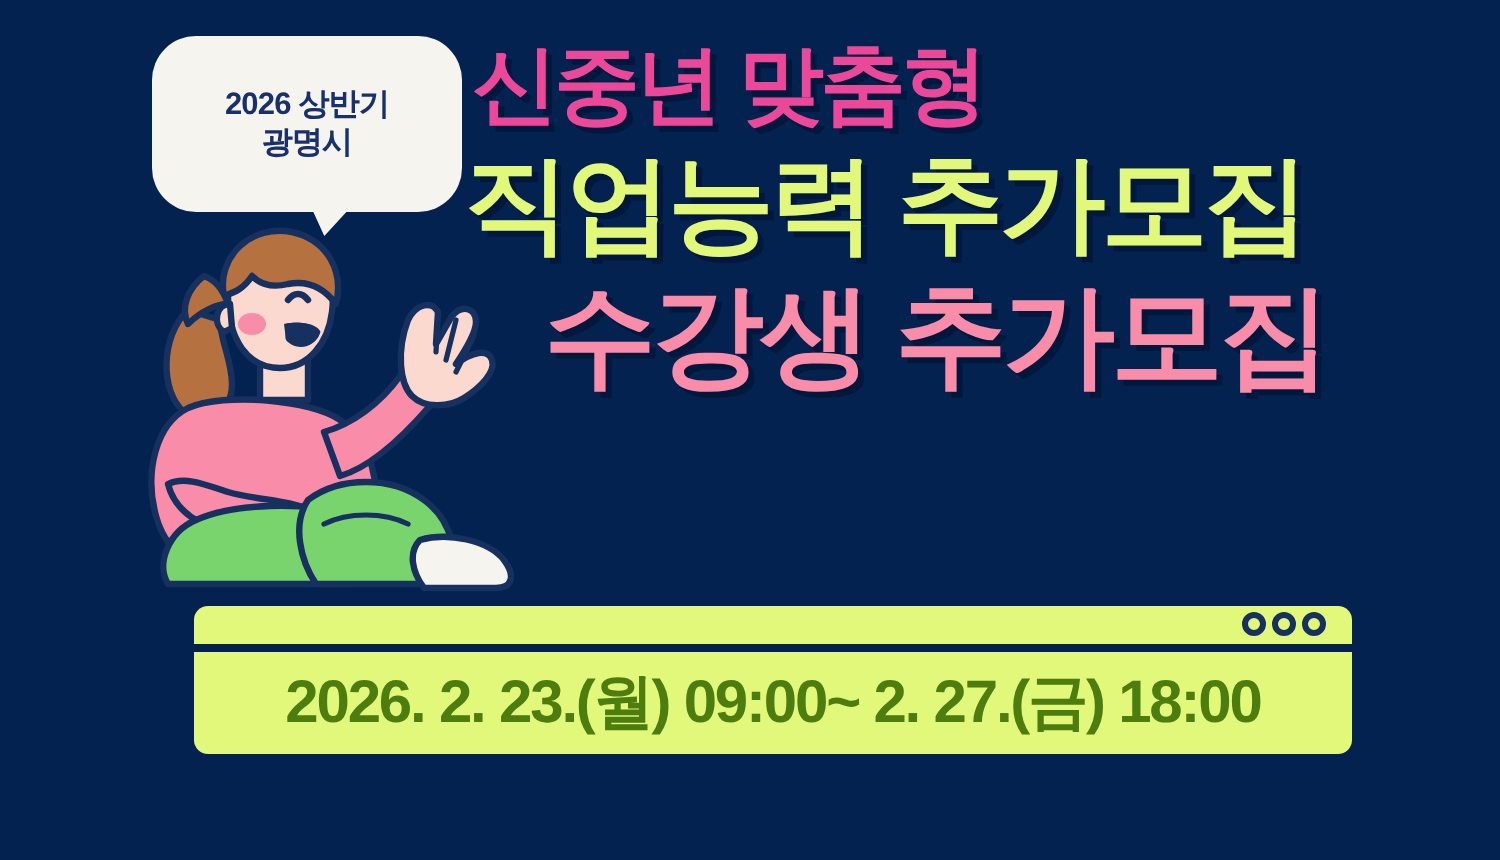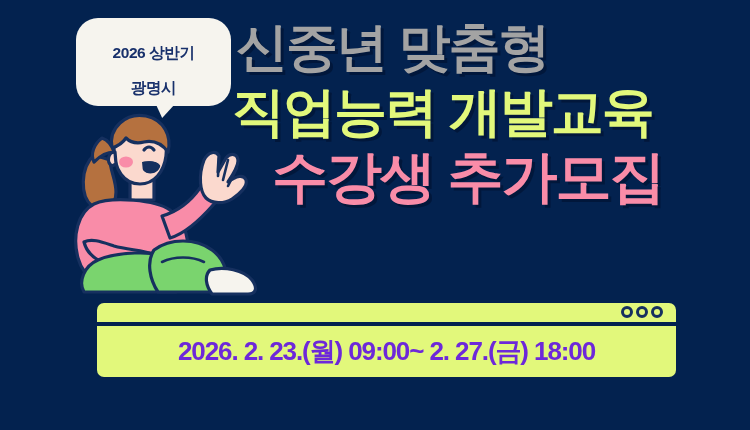--- a/index.html
+++ b/index.html
@@ -44,21 +44,20 @@
     padding: 6px 4px 5px;
   }
   #badge .badge-line {
     color: #18306b;
     font-size: 15.5px;
     font-weight: 700;
     letter-spacing: -0.4px;
     line-height: 1.16;
     white-space: nowrap;
     text-align: center;
-    margin-top: 16px;
   }
   #badge-tail {
     position: absolute;
     left: 78px;
     top: 84px;
     width: 0;
     height: 0;
     border-left: 9px solid transparent;
     border-right: 13px solid transparent;
     border-top: 16px solid #f6f4ee;
@@ -73,22 +72,22 @@
     width: 470px;
   }
   .hl-line {
     font-weight: 900;
     letter-spacing: -2px;
     line-height: 0.98;
     white-space: nowrap;
     text-shadow: 3px 3px 0 rgba(0, 10, 35, 0.45);
   }
   #hl-1 {
-    font-size: 52px;
-    color: #a3a3a3;
+    font-size: 43px;
+    color: #ec4899;
     margin-left: 4px;
   }
   #hl-2 {
     font-size: 53px;
     color: #e2f87b;
     margin-top: 13px;
     margin-left: 0px;
   }
   #hl-3 {
     font-size: 56px;
@@ -154,43 +153,43 @@
     top: 23px;
     width: 100%;
     height: 51px;
     background: #e2f87b;
     border-radius: 0 0 7px 7px;
     display: flex;
     align-items: center;
     justify-content: center;
   }
   #date-text {
-    color: #6d28d9;
-    font-size: 26px;
+    color: #4d7c0f;
+    font-size: 30px;
     font-weight: 900;
     letter-spacing: -1.1px;
     white-space: nowrap;
   }
 </style>
 </head>
 <body>
 
 <div id="poster">
 
   <div id="badge-wrap">
     <div id="badge-tail"></div>
     <div id="badge">
       <div class="badge-line">2026 상반기</div>
       <div class="badge-line">광명시</div>
     </div>
   </div>
 
   <div id="headline">
     <div class="hl-line" id="hl-1">신중년 맞춤형</div>
-    <div class="hl-line" id="hl-2">직업능력 개발교육</div>
+    <div class="hl-line" id="hl-2">직업능력 추가모집</div>
     <div class="hl-line" id="hl-3">수강생 추가모집</div>
   </div>
 
   <div id="illustration">
     <svg width="210" height="200" viewBox="0 0 210 200" xmlns="http://www.w3.org/2000/svg">
       <g stroke="#16305f" stroke-width="3.2" stroke-linejoin="round" stroke-linecap="round">
 
         <path d="M36 55 C22 68 22 96 34 106 C46 116 58 106 58 92 C58 80 52 70 52 60 Z" fill="#b5713f"></path>
 
         <path d="M72 80 L72 100 L96 100 L96 78 Z" fill="#fbd9ce"></path>

